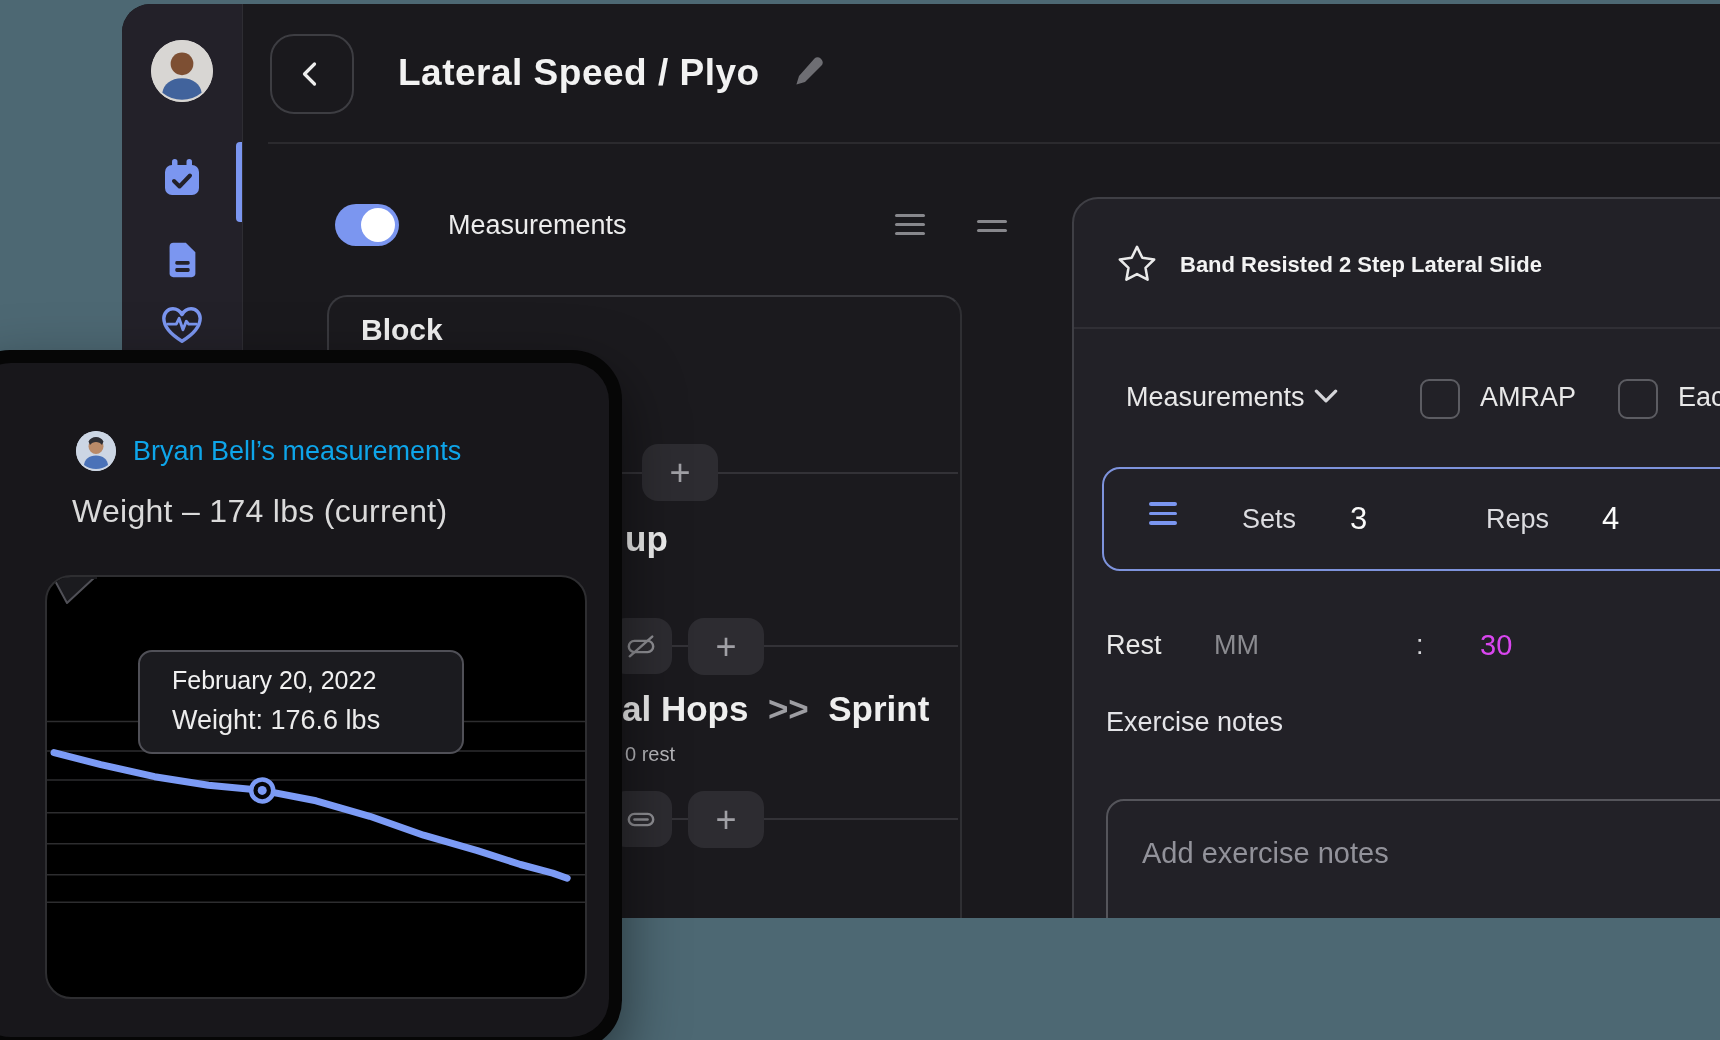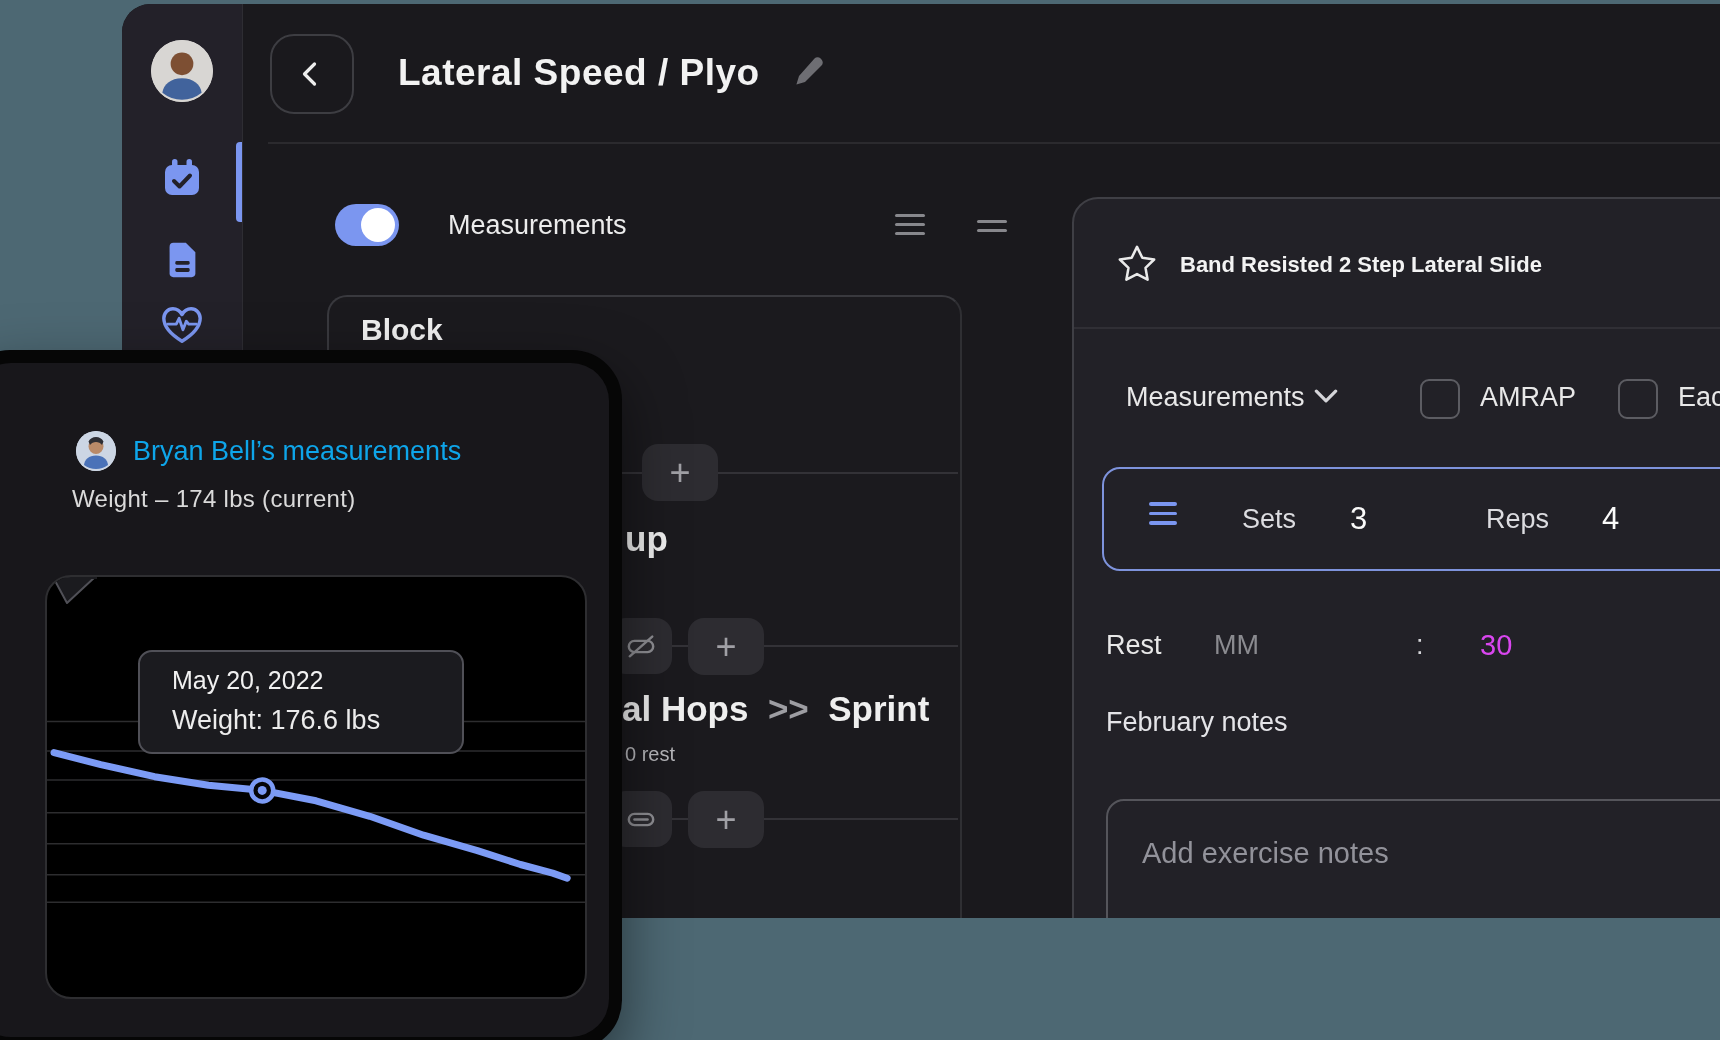--- a/index.html
+++ b/index.html
@@ -71,21 +71,21 @@
   .notes-ph{position:absolute;left:34px;top:36px;font-size:29px;color:#92929a;}
 
   
   .popup{position:absolute;left:-40px;top:350px;width:662px;height:700px;background:#060606;
          border-radius:50px;box-shadow:0 24px 60px rgba(0,0,0,.5);}
   .popup-inner{position:absolute;inset:13px;background:#18171b;border-radius:38px;overflow:hidden;}
   .mini-avatar{position:absolute;left:103px;top:68px;width:40px;height:40px;border-radius:50%;
                overflow:hidden;background:#ccd6e4;}
   .popup-title{position:absolute;left:160px;top:60px;height:56px;display:flex;align-items:center;
                font-size:27px;color:#0ea5e9;}
-  .popup-sub{position:absolute;left:99px;top:122px;font-size:24px;color:#dadada;letter-spacing:.3px;}
+  .popup-sub{position:absolute;left:99px;top:130px;font-size:32px;color:#dadada;letter-spacing:.3px;}
   .chart{position:absolute;left:72px;top:212px;width:538px;height:420px;background:#000;
          border:2px solid #2e2e31;border-radius:26px;overflow:hidden;}
   .chart svg{position:absolute;left:0;top:0;}
   .tooltip{position:absolute;left:91px;top:73px;width:322px;height:100px;background:#1b1b1f;
            border:2px solid #505057;border-radius:14px;z-index:3;}
   .tt1{position:absolute;left:32px;top:14px;font-size:25px;color:#f1f1f1;}
   .tt2{position:absolute;left:32px;top:53px;font-size:27px;color:#ececec;}
   .tt-tail{position:absolute;left:220px;top:171px;z-index:4;}
 </style>
 </head>
@@ -221,21 +221,21 @@
         <div class="sb-val" style="left:246px;">3</div>
         <div class="sb-label" style="left:382px;">Reps</div>
         <div class="sb-val" style="left:498px;">4</div>
       </div>
 
       <div class="rest-row" style="left:32px;color:#e8e8e8;">Rest</div>
       <div class="rest-row" style="left:140px;color:#8b8b90;">MM</div>
       <div class="rest-row" style="left:342px;color:#d5d5d9;">:</div>
       <div class="rest-row" style="left:406px;color:#d946ef;font-size:29px;">30</div>
 
-      <div class="notes-label">February notes</div>
+      <div class="notes-label">Exercise notes</div>
       <div class="notes-box">
         <div class="notes-ph">Add exercise notes</div>
       </div>
     </div>
   </div>
 
   <div class="popup">
     <div class="popup-inner">
       <div class="mini-avatar">
         <svg viewBox="0 0 40 40" width="40" height="40">
@@ -255,21 +255,21 @@
             <line x1="0" y1="203.1" x2="538" y2="203.1" stroke="#2d2d2f" stroke-width="1.5"></line>
             <line x1="0" y1="235.8" x2="538" y2="235.8" stroke="#2d2d2f" stroke-width="1.5"></line>
             <line x1="0" y1="266.8" x2="538" y2="266.8" stroke="#2d2d2f" stroke-width="1.5"></line>
             <line x1="0" y1="297.8" x2="538" y2="297.8" stroke="#2d2d2f" stroke-width="1.5"></line>
             <line x1="0" y1="325.3" x2="538" y2="325.3" stroke="#2d2d2f" stroke-width="1.5"></line>
             <polyline points="7.0,175.6 53.8,187.6 107.6,199.7 161.4,208.3 215.2,213.4 269.0,223.8 322.8,239.3 376.6,258.2 430.4,273.7 473.4,287.5 505.7,296.1 520.2,301.2" fill="none" stroke="#7c9bf5" stroke-width="7" stroke-linecap="round" stroke-linejoin="round"></polyline>
             <circle cx="215.2" cy="213.4" r="11" fill="#060608" stroke="#7c9bf5" stroke-width="4.5"></circle>
             <circle cx="215.2" cy="213.4" r="4.5" fill="#7c9bf5"></circle>
           </svg>
         <div class="tooltip">
-          <div class="tt1">May 20, 2022</div>
+          <div class="tt1">February 20, 2022</div>
           <div class="tt2">Weight: 176.6 lbs</div>
         </div>
         <svg class="tt-tail" width="60" height="40" viewBox="0 0 60 40">
           <path d="M6 0 L48 0 L20 26 Z" fill="#1b1b1f" stroke="#505057" stroke-width="2" stroke-linejoin="round"></path>
           <rect x="4" y="-3" width="46" height="5" fill="#1b1b1f"></rect>
         </svg>
       </div>
     </div>
   </div>
 </div>

